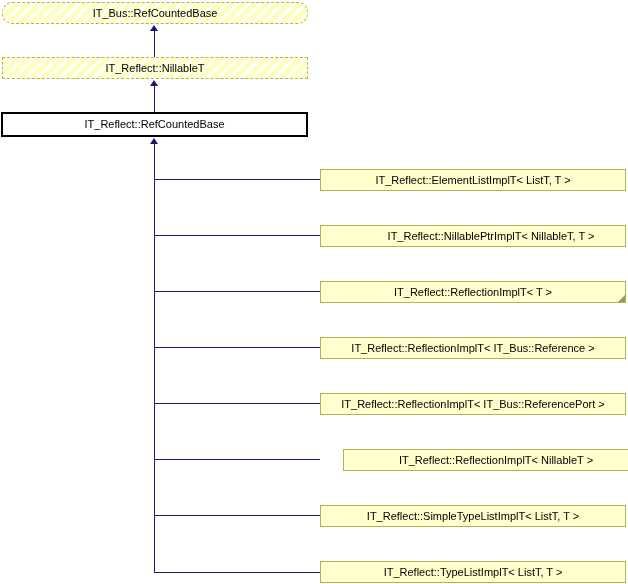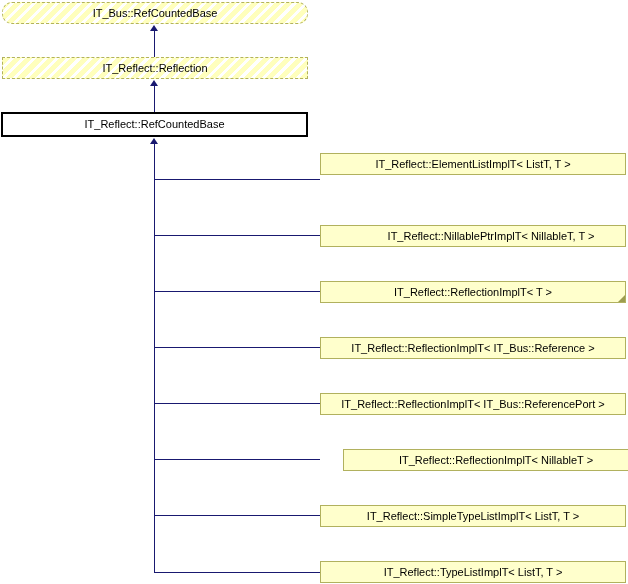--- a/index.html
+++ b/index.html
@@ -80,21 +80,21 @@
     border-bottom: 7px solid #9c9c50;
   }
 </style>
 </head>
 <body>
 
 <div class="canvas">
 
   <div class="node hatched" style="top:2px;border-radius:10px;">IT_Bus::RefCountedBase</div>
 
-  <div class="node hatched" style="top:57px;">IT_Reflect::Reflection</div>
+  <div class="node hatched" style="top:57px;">IT_Reflect::NillableT</div>
 
   <div class="node current">IT_Reflect::RefCountedBase</div>
 
   <div class="arrow-up" style="left:150px; top:25px;"></div>
   <div class="vline" style="left:154px; top:30px; height:27px;"></div>
 
   <div class="arrow-up" style="left:150px; top:80px;"></div>
   <div class="vline" style="left:154px; top:85px; height:27px;"></div>
 
   <div class="arrow-up" style="left:150px; top:138px;"></div>
@@ -102,21 +102,21 @@
 
   <div class="hline" style="left:154px; top:179px; width:166px;"></div>
   <div class="hline" style="left:154px; top:235px; width:166px;"></div>
   <div class="hline" style="left:154px; top:291px; width:166px;"></div>
   <div class="hline" style="left:154px; top:347px; width:166px;"></div>
   <div class="hline" style="left:154px; top:403px; width:166px;"></div>
   <div class="hline" style="left:154px; top:459px; width:166px;"></div>
   <div class="hline" style="left:154px; top:515px; width:166px;"></div>
   <div class="hline" style="left:154px; top:572px; width:166px;"></div>
 
-  <div class="node child" style="top:153px;">IT_Reflect::ElementListImplT&lt; ListT, T &gt;</div>
+  <div class="node child" style="top:169px;">IT_Reflect::ElementListImplT&lt; ListT, T &gt;</div>
 
   <div class="node child" style="top:225px;padding-left:36px;">IT_Reflect::NillablePtrImplT&lt; NillableT, T &gt;</div>
 
   <div class="node child" style="top:281px;">
     <span>IT_Reflect::ReflectionImplT&lt; T &gt;</span>
     <span class="corner-marker"></span>
   </div>
 
   <div class="node child" style="top:337px;">IT_Reflect::ReflectionImplT&lt; IT_Bus::Reference &gt;</div>
 

